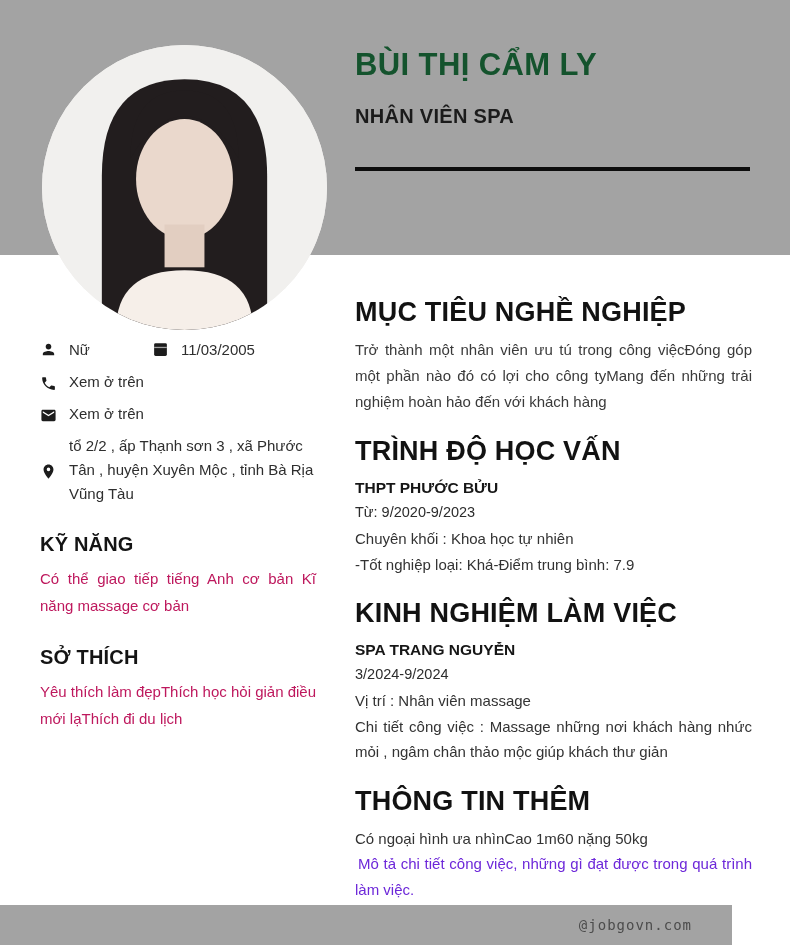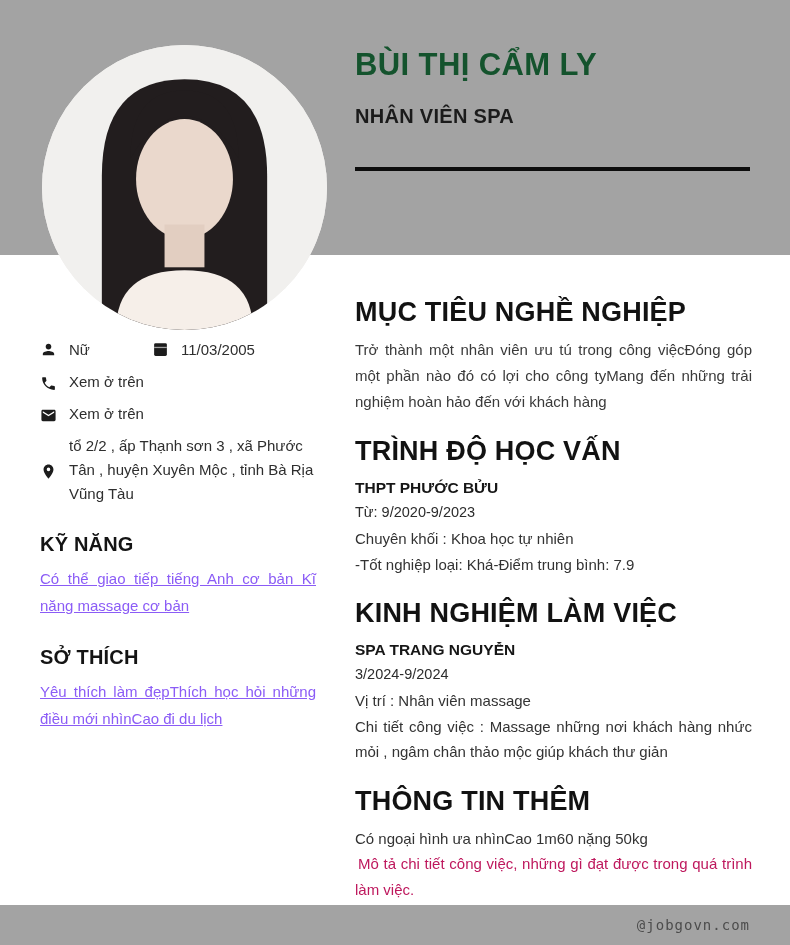--- a/index.html
+++ b/index.html
@@ -21,34 +21,34 @@
   
   .left-col { position:absolute; left:40px; top:338px; width:276px; }
   .info-row { display:flex; align-items:center; margin-bottom:8px; }
   .pair { display:flex; align-items:flex-start; }
   .pair-first { width:112px; flex:0 0 112px; }
   .icon { width:18px; flex:0 0 18px; margin-top:3px; }
   .icon svg { width:17px; height:17px; fill:#1c1c1c; display:block; }
   .value { margin-left:11px; font-size:15px; color:#2e2e2e; line-height:24px; }
   .left-heading { font-size:20px; font-weight:700; color:#141414; letter-spacing:.2px;
                   margin-top:27px; margin-bottom:9px; }
-  .left-body { font-size:15px; line-height:27px; color:#8b5cf6; text-align:justify;text-decoration:underline; }
+  .left-body { font-size:15px; line-height:27px; color:#be185d; text-align:justify; }
 
   
   .right-col { position:absolute; left:355px; top:297px; width:397px; }
   .r-section { margin-bottom:21px; }
   .r-heading { font-size:27px; font-weight:700; color:#121212; letter-spacing:.2px; margin-bottom:9px; }
   .r-para { font-size:15px; line-height:26px; color:#3a3a3a; text-align:justify; }
   .r-sub { font-size:15.5px; font-weight:700; color:#161616; line-height:24px; margin-bottom:1px; }
   .r-period { font-size:14.5px; color:#2c2c2c; line-height:23px; margin-bottom:2px; }
   .r-line { font-size:15px; color:#333333; line-height:25.5px; text-align:justify; }
-  .muted { color:#be185d; text-indent:3px; }
+  .muted { color:#6d28d9; text-indent:3px; }
 
   
-  .footer-band { position:absolute; left:0; bottom:0; width:790px; height:40px; background:#a3a3a3; }
+  .footer-band { position:absolute; left:0; bottom:0; width:732px; height:40px; background:#a3a3a3; }
   .footer-text { position:absolute; right:40px; top:0; line-height:40px;
                  font-family:"DejaVu Sans Mono","Liberation Mono",monospace;
                  font-size:14px; letter-spacing:1px; color:#4c4c4c; }
 </style>
 </head>
 <body>
 
 <div class="page">
 
   <div class="top-band"></div>
@@ -114,21 +114,21 @@
             <path d="M12 2C8.13 2 5 5.13 5 9c0 5.25 7 13 7 13s7-7.75 7-13c0-3.87-3.13-7-7-7zm0 9.5a2.5 2.5 0 1 1 0-5 2.5 2.5 0 0 1 0 5z"></path>
           </svg>
       </span>
       <span class="value">tổ 2/2 , ấp Thạnh sơn 3 , xã Phước Tân , huyện Xuyên Mộc , tỉnh Bà Rịa Vũng Tàu</span>
     </div>
 
     <div class="left-heading">KỸ NĂNG</div>
     <div class="left-body">Có thể giao tiếp tiếng Anh cơ bản Kĩ năng massage cơ bản</div>
 
     <div class="left-heading">SỞ THÍCH</div>
-    <div class="left-body">Yêu thích làm đẹpThích học hỏi những điều mới nhìnCao đi du lịch</div>
+    <div class="left-body">Yêu thích làm đẹpThích học hỏi giản điều mới lạThích đi du lịch</div>
   </div>
 
   <div class="right-col">
 
     <div class="r-section">
       <div class="r-heading">MỤC TIÊU NGHỀ NGHIỆP</div>
       <div class="r-para">Trở thành một nhân viên ưu tú trong công việcĐóng góp một phần nào đó có lợi cho công tyMang đến những trải nghiệm hoàn hảo đến với khách hàng</div>
     </div>
 
     <div class="r-section">

